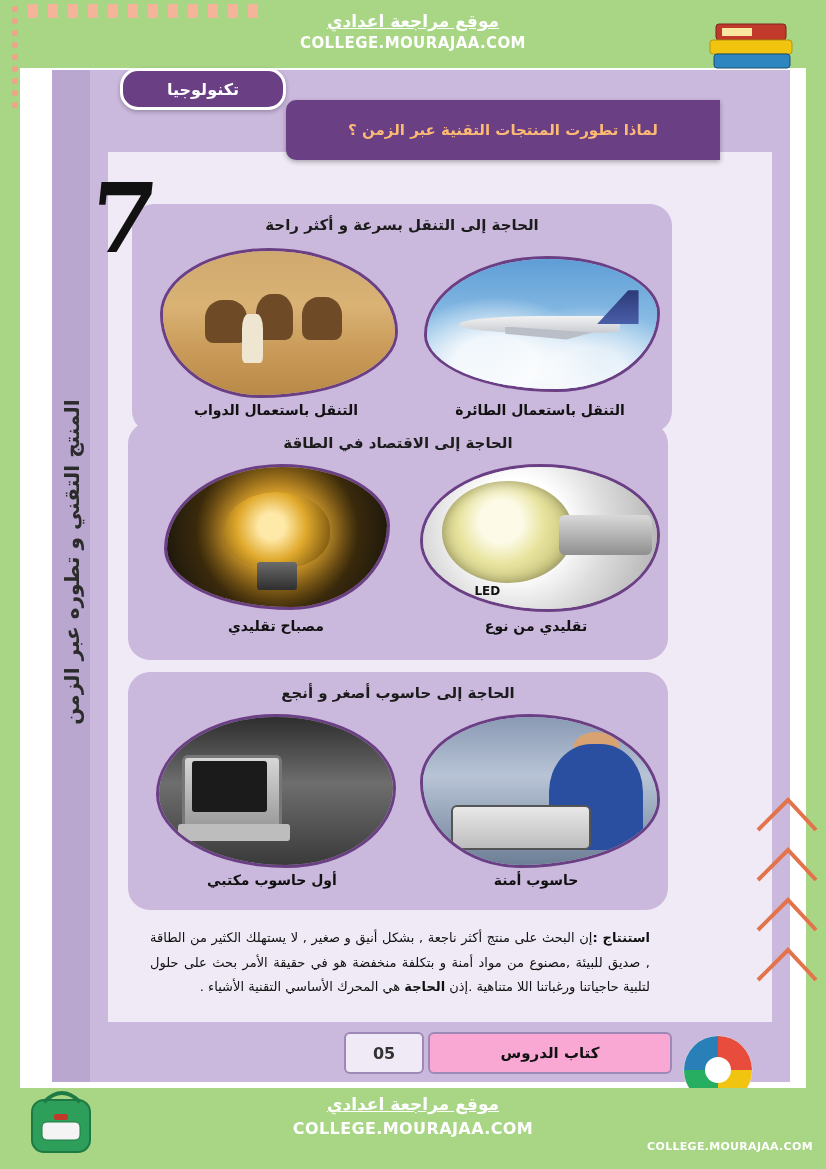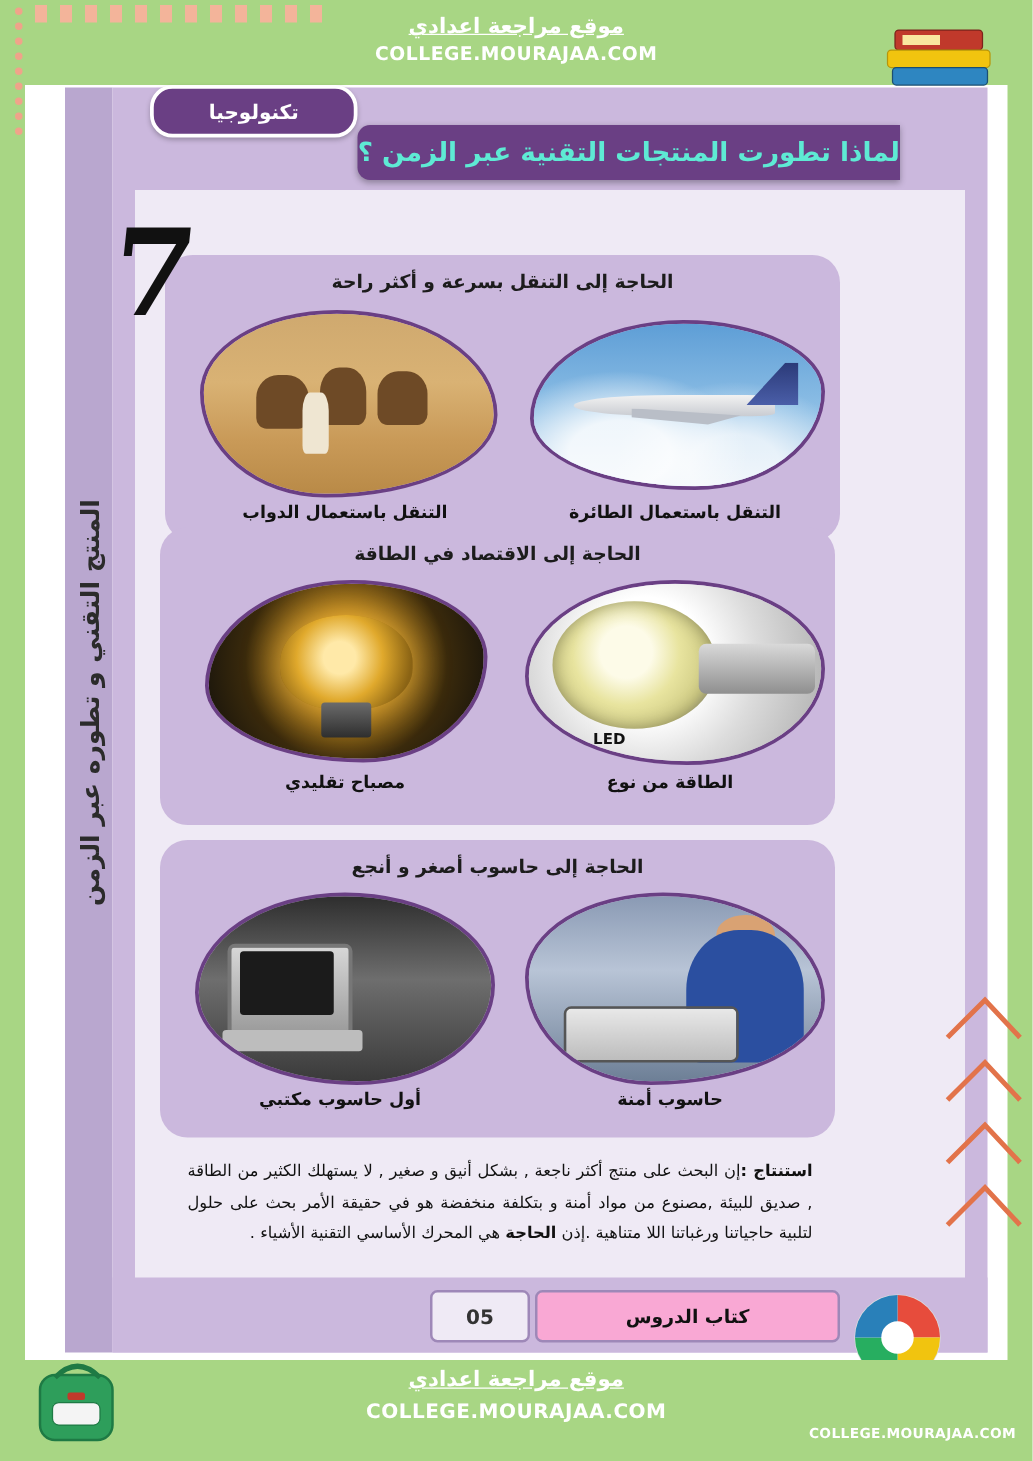--- a/index.html
+++ b/index.html
@@ -88,24 +88,24 @@
     position:absolute;left:120px;top:68px;width:160px;height:36px;
     background:#6a3f84;
     border:3px solid #ffffff;
     border-radius:18px;
     color:#ffffff;font-size:16px;font-weight:bold;
     display:flex;align-items:center;justify-content:center;
     box-shadow:0 2px 4px rgba(0,0,0,.25);
     z-index:6;
   }
   .title-bar{
-    position:absolute;left:286px;top:100px;width:434px;height:44px;
+    position:absolute;left:286px;top:100px;width:434px;height:60px;
     background:#6a3f84;
     border-radius:10px 0 0 10px;
-    color:#5eead4;font-size:21px;font-weight:bold;
+    color:#fdba74;font-size:15px;font-weight:bold;
     display:flex;align-items:center;justify-content:center;
     box-shadow:0 2px 5px rgba(0,0,0,.3);
     z-index:5;
   }
 
   
   .big-number{
     position:absolute;left:90px;top:162px;
     font-size:96px;font-weight:bold;color:#111;
     font-family:"DejaVu Serif","Liberation Serif",serif;
@@ -378,21 +378,21 @@
   <div class="card card2">
     <div class="card-title">الحاجة إلى الاقتصاد في الطاقة</div>
 
     <div class="photo blob-c" style="left:292px;top:42px;width:234px;height:142px;">
       <div class="img-led">
         <div class="led-face"></div>
         <div class="led-base"></div>
       </div>
       <div class="led-label">LED</div>
     </div>
-    <div class="cap" style="left:290px;top:196px;width:236px;">الطاقة من نوع</div>
+    <div class="cap" style="left:290px;top:196px;width:236px;">تقليدي من نوع</div>
 
     <div class="photo blob-a" style="left:36px;top:42px;width:220px;height:140px;">
       <div class="img-bulb">
         <div class="bulb-glass"></div>
         <div class="bulb-screw"></div>
       </div>
     </div>
     <div class="cap" style="left:30px;top:196px;width:236px;">مصباح تقليدي</div>
   </div>
 

